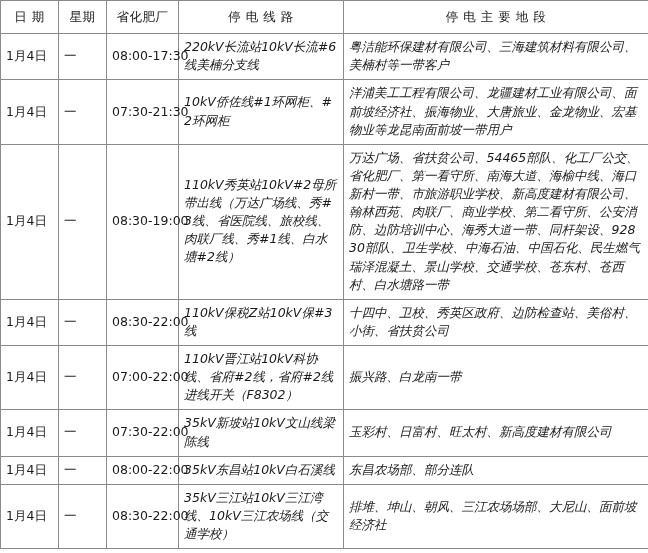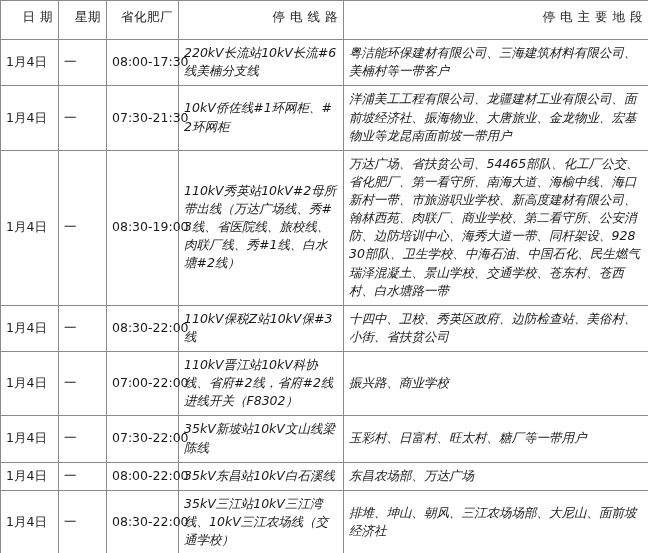--- a/index.html
+++ b/index.html
@@ -30,24 +30,24 @@
   table.outage th,
   table.outage td {
     border: 1px solid #8a8a8a;
     padding: 4px 5px 5px 5px;
     vertical-align: middle;
     word-break: break-all;
     text-align: left;
   }
   table.outage thead th {
     font-weight: normal;
-    text-align: right;
+    text-align: center;
     letter-spacing: 0.5px;
     padding-top: 7px;
-    padding-bottom: 13px;
+    padding-bottom: 7px;
   }
   .hdr-date { letter-spacing: 2px; }
   .hdr-week { letter-spacing: 2px; }
   .hdr-time { letter-spacing: 0px; }
   .hdr-line { letter-spacing: 2.5px; border-radius: 9px; }
   .hdr-area { letter-spacing: 2.5px; margin-left: 8px; }
 
   td.cell-date,
   td.cell-week,
   td.cell-time {
@@ -107,35 +107,35 @@
       <td class="cell-week">一</td>
       <td class="cell-time">08:30-22:00</td>
       <td class="cell-line">110kV保税Z站10kV保#3线</td>
       <td class="cell-area">十四中、卫校、秀英区政府、边防检查站、美俗村、小街、省扶贫公司</td>
     </tr>
     <tr>
       <td class="cell-date">1月4日</td>
       <td class="cell-week">一</td>
       <td class="cell-time">07:00-22:00</td>
       <td class="cell-line">110kV晋江站10kV科协线、省府#2线，省府#2线进线开关（F8302）</td>
-      <td class="cell-area">振兴路、商业学校</td>
+      <td class="cell-area">振兴路、白龙南一带</td>
     </tr>
     <tr>
       <td class="cell-date">1月4日</td>
       <td class="cell-week">一</td>
       <td class="cell-time">07:30-22:00</td>
       <td class="cell-line">35kV新坡站10kV文山线梁陈线</td>
-      <td class="cell-area">玉彩村、日富村、旺太村、糖厂等一带用户</td>
+      <td class="cell-area">玉彩村、日富村、旺太村、新高度建材有限公司</td>
     </tr>
     <tr>
       <td class="cell-date">1月4日</td>
       <td class="cell-week">一</td>
       <td class="cell-time">08:00-22:00</td>
       <td class="cell-line">35kV东昌站10kV白石溪线</td>
-      <td class="cell-area">东昌农场部、万达广场</td>
+      <td class="cell-area">东昌农场部、部分连队</td>
     </tr>
     <tr>
       <td class="cell-date">1月4日</td>
       <td class="cell-week">一</td>
       <td class="cell-time">08:30-22:00</td>
       <td class="cell-line">35kV三江站10kV三江湾线、10kV三江农场线（交通学校）</td>
       <td class="cell-area">排堆、坤山、朝风、三江农场场部、大尼山、面前坡经济社</td>
     </tr>
   </tbody>
 </table>

